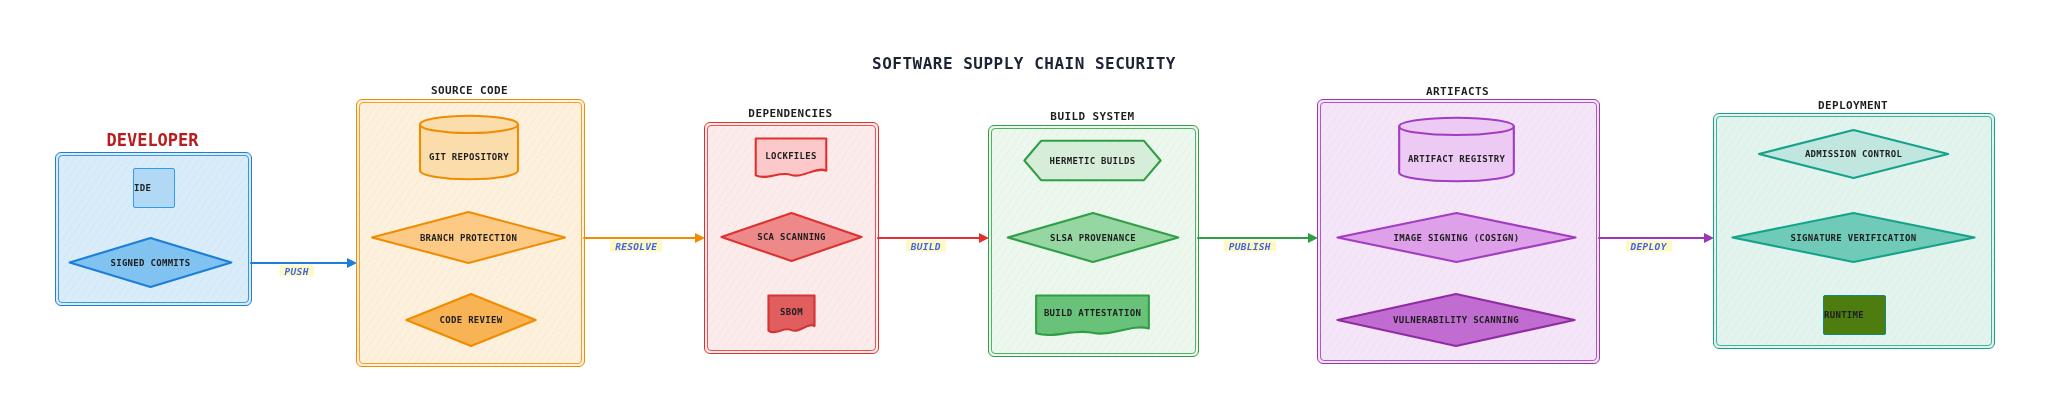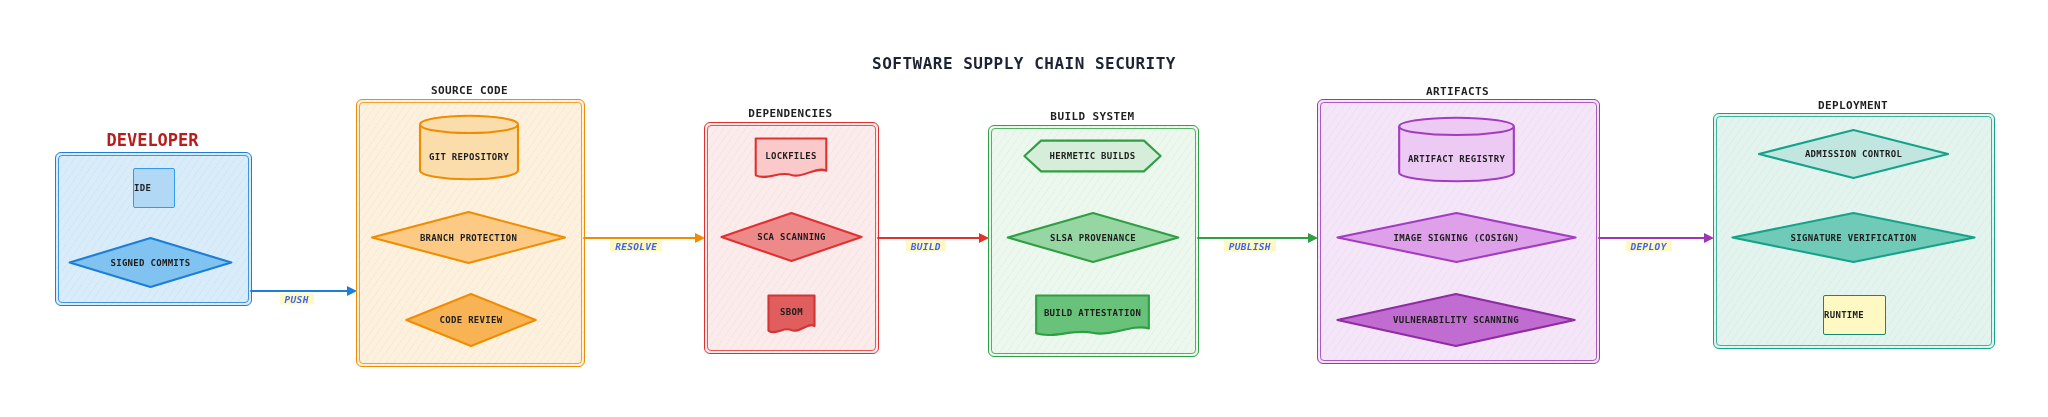--- a/index.html
+++ b/index.html
@@ -57,21 +57,21 @@
   <div class="mini-rect" style="left:133px;top:168px;width:40px;height:38px;background:#b1d8f5;border:1.8px solid #339af0;">
     <span>IDE</span>
   </div>
   <div class="node" style="left:68px;top:237px;width:165px;height:51px;">
     <svg viewBox="0 0 100 50" preserveAspectRatio="none">
         <polygon points="50,1 99,25 50,49 1,25" fill="#80c2f0" stroke="#1c7ed6"></polygon>
       </svg>
     <span class="node-label">SIGNED COMMITS</span>
   </div>
 
-  <div class="arrow" style="left:250px;top:254px;width:106px;margin-top:28px;--ac:#1c7ed6;">
+  <div class="arrow" style="left:250px;top:254px;width:106px;--ac:#1c7ed6;">
     <div class="line"></div>
     <div class="head"></div>
     <span class="alabel">PUSH</span>
   </div>
 
   <div class="sec-title" style="left:356px;top:84px;width:227px;">SOURCE CODE</div>
   <div class="sec-box" style="left:356px;top:99px;width:227px;height:266px;--bc:#f08c00;background-color:#fdf1dd;"></div>
   <div class="node" style="left:419px;top:115px;width:100px;height:65px;">
     <svg viewBox="0 0 100 90" preserveAspectRatio="none">
       <path d="M1,13 C1,6.3 23,1 50,1 C77,1 99,6.3 99,13 V77 C99,83.7 77,89 50,89 C23,89 1,83.7 1,77 Z" fill="#fbdcab" stroke="#f08c00"></path>
@@ -120,21 +120,21 @@
   </div>
 
   <div class="arrow" style="left:877px;top:229px;width:111px;--ac:#e03131;">
     <div class="line"></div>
     <div class="head"></div>
     <span class="alabel">BUILD</span>
   </div>
 
   <div class="sec-title" style="left:988px;top:110px;width:209px;">BUILD SYSTEM</div>
   <div class="sec-box" style="left:988px;top:125px;width:209px;height:230px;--bc:#2f9e44;background-color:#ecf7ed;"></div>
-  <div class="node" style="left:1023px;top:140px;width:139px;height:32px;">
+  <div class="node" style="left:1023px;top:140px;width:139px;height:41px;">
     <svg viewBox="0 0 100 50" preserveAspectRatio="none">
         <polygon points="13,1 87,1 99,25 87,49 13,49 1,25" fill="#d6eed9" stroke="#2f9e44"></polygon>
       </svg>
     <span class="node-label">HERMETIC BUILDS</span>
   </div>
   <div class="node" style="left:1035px;top:295px;width:115px;height:43px;">
     <svg viewBox="0 0 100 90" preserveAspectRatio="none">
       <path d="M1,1 H99 V70 C84,60 66,88 50,79 C34,70 16,92 1,80 Z" fill="#68c279" stroke="#2f9e44"></path>
     </svg>
     <span class="node-label doc">BUILD ATTESTATION</span>
@@ -187,17 +187,17 @@
         <polygon points="50,1 99,25 50,49 1,25" fill="#c0e6df" stroke="#14a38a"></polygon>
       </svg>
     <span class="node-label">ADMISSION CONTROL</span>
   </div>
   <div class="node" style="left:1730px;top:212px;width:247px;height:51px;">
     <svg viewBox="0 0 100 50" preserveAspectRatio="none">
         <polygon points="50,1 99,25 50,49 1,25" fill="#6fcab7" stroke="#14a38a"></polygon>
       </svg>
     <span class="node-label">SIGNATURE VERIFICATION</span>
   </div>
-  <div class="mini-rect" style="left:1823px;top:295px;width:61px;height:38px;background:#fef9c3;border:1.8px solid #0f8a76;">
+  <div class="mini-rect" style="left:1823px;top:295px;width:61px;height:38px;background:#4d7c0f;border:1.8px solid #0f8a76;">
     <span>RUNTIME</span>
   </div>
 
 </div>
 
 </body></html>

